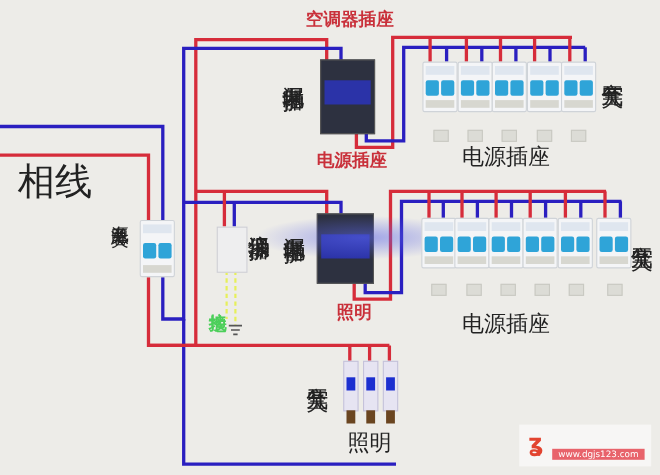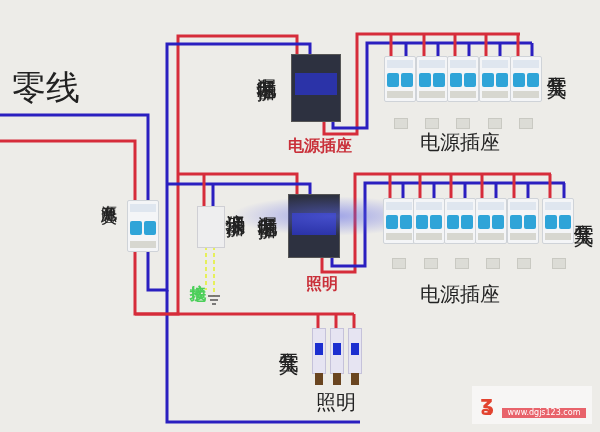--- a/index.html
+++ b/index.html
@@ -209,26 +209,27 @@
     <div class="breaker1" style="left:330px; top:328px;">
         <div class="lever"></div>
         <div class="foot"></div>
       </div>
     <div class="breaker1" style="left:348px; top:328px;">
         <div class="lever"></div>
         <div class="foot"></div>
       </div>
   </div>
 
-  <div class="lbl big" style="left:12px; top:70px;">零线</div>
+  <div class="lbl big" style="left:16px; top:148px;">相线</div>
   <div class="lbl sm vert" style="left:101px; top:192px;">电源总开关</div>
   <div class="lbl mid vert" style="left:226px; top:198px;">浪涌保护器</div>
   <div class="lbl sm vert green" style="left:190px; top:272px;">接地</div>
   <div class="lbl mid vert" style="left:257px; top:62px;">漏电保护器</div>
   <div class="lbl mid vert" style="left:258px; top:200px;">漏电保护器</div>
+  <div class="lbl sm red" style="left:278px; top:10px;">空调器插座</div>
   <div class="lbl sm red" style="left:288px; top:138px;">电源插座</div>
   <div class="lbl sm red" style="left:306px; top:276px;">照明</div>
   <div class="lbl mid" style="left:420px; top:132px;">电源插座</div>
   <div class="lbl mid" style="left:420px; top:284px;">电源插座</div>
   <div class="lbl mid vert" style="left:547px; top:60px;">空气开关</div>
   <div class="lbl mid vert" style="left:574px; top:208px;">空气开关</div>
   <div class="lbl mid vert" style="left:279px; top:336px;">空气开关</div>
   <div class="lbl mid" style="left:316px; top:392px;">照明</div>
 
   <div class="wm">

